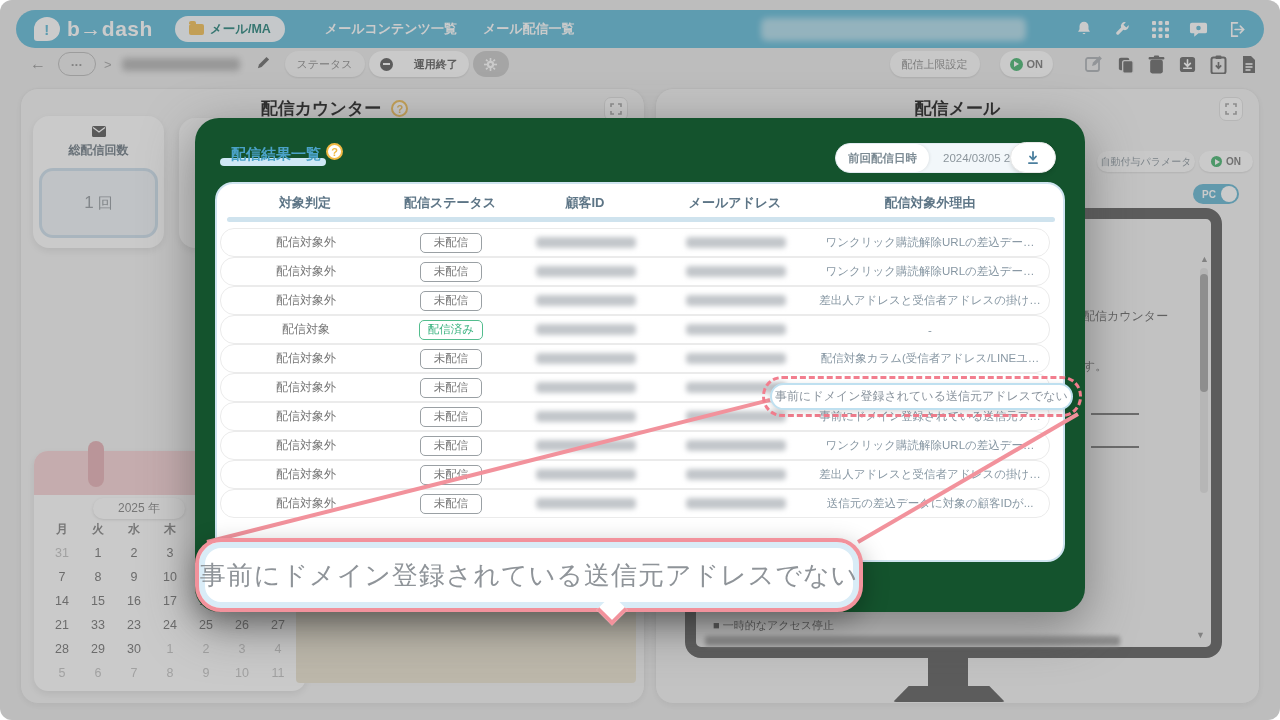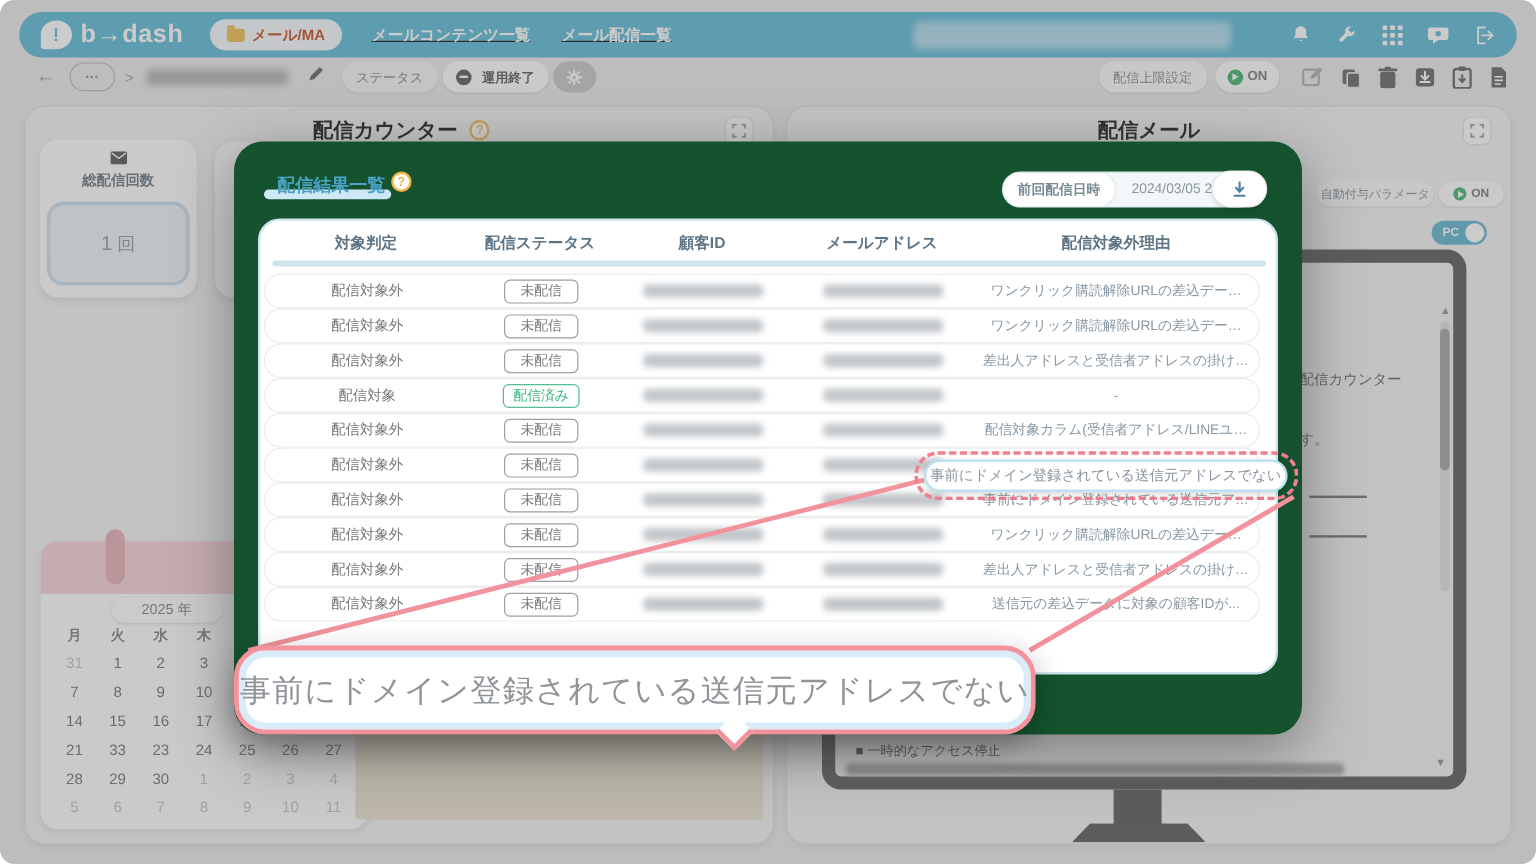--- a/index.html
+++ b/index.html
@@ -6,43 +6,43 @@
   *{box-sizing:border-box;font-family:"Liberation Sans","DejaVu Sans",sans-serif;}
   #stage{position:relative;width:1280px;height:720px;overflow:hidden;background:#e9e9e9;border-radius:12px;}
 
   
   .bg{position:absolute;inset:0;z-index:0;}
 
   
   .topbar{position:absolute;left:16px;top:10px;width:1248px;height:38px;background:#4fb3d4;border-radius:19px;display:flex;align-items:center;padding:0 18px;}
   .brand{display:flex;align-items:center;gap:7px;color:#fff;font-size:21px;font-weight:bold;letter-spacing:.5px;}
   .brand-bubble{width:26px;height:24px;background:#fff;border-radius:50% 50% 50% 12%;display:flex;align-items:center;justify-content:center;color:#4fb3d4;font-weight:bold;font-size:15px;}
-  .app-badge{margin-left:22px;background:rgba(255,255,255,.95);border-radius:14px;height:26px;display:flex;align-items:center;gap:6px;padding:0 14px;color:#c2410c;font-size:12.5px;font-weight:bold;}
+  .app-badge{margin-left:22px;background:rgba(255,255,255,.95);border-radius:14px;height:26px;display:flex;align-items:center;gap:6px;padding:0 14px;color:#0f766e;font-size:12.5px;font-weight:bold;}
   .folder-ic{width:15px;height:11px;background:#f0b843;border-radius:2px;position:relative;}
   .folder-ic::before{content:"";position:absolute;left:0;top:-3px;width:7px;height:3px;background:#f0b843;border-radius:2px 2px 0 0;}
-  .nav-menu{display:flex;gap:26px;margin-left:25px;text-decoration:underline;}
+  .nav-menu{display:flex;gap:26px;margin-left:40px;}
   .nav-item{color:#fff;font-size:13px;font-weight:bold;cursor:pointer;}
   .nav-right{margin-left:auto;display:flex;align-items:center;gap:18px;}
   .userblur{width:265px;height:23px;border-radius:6px;background:rgba(255,255,255,.5);filter:blur(3px);margin-right:30px;}
   .nav-ic{width:20px;height:20px;display:flex;align-items:center;justify-content:center;}
 
   
   .toolbar2{position:absolute;left:20px;top:48px;width:1240px;height:32px;display:flex;align-items:center;}
   .tb-back{color:#8a8a8a;font-size:16px;margin-left:10px;}
   .tb-more{margin-left:12px;width:38px;height:24px;border:1.5px solid #b3b3b3;border-radius:13px;color:#8a8a8a;font-size:13px;display:flex;align-items:center;justify-content:center;letter-spacing:1px;}
   .tb-chev{color:#9a9a9a;font-size:13px;margin-left:8px;}
   .titleblur{margin-left:10px;width:118px;height:13px;border-radius:4px;background:#acacac;filter:blur(3px);}
   .tb-pencil{margin-left:16px;}
   .pill{height:26px;border-radius:13px;display:flex;align-items:center;justify-content:center;font-size:11px;}
   .status-pill{margin-left:14px;background:#f4f4f4;color:#7d7d7d;padding:0 12px;box-shadow:0 1px 2px rgba(0,0,0,.12);}
-  .opend-pill{margin-left:4px;background:#fdfdfd;color:#4d4d4d;font-weight:bold;padding:0 11px;gap:9px;box-shadow:0 1px 2px rgba(0,0,0,.12);}
+  .opend-pill{margin-left:4px;background:#fdfdfd;color:#4d4d4d;font-weight:bold;padding:0 11px;gap:21px;box-shadow:0 1px 2px rgba(0,0,0,.12);}
   .minus-circ{width:13px;height:13px;border-radius:50%;background:#4d4d4d;position:relative;}
   .minus-circ::before{content:"";position:absolute;left:3px;top:5.5px;width:7px;height:2px;background:#fdfdfd;}
   .gear-pill{margin-left:4px;width:36px;background:#c2c2c2;}
-  .tb-right{margin-left:auto;display:flex;align-items:center;gap:7px;}
+  .tb-right{margin-left:auto;display:flex;align-items:center;gap:20px;}
   .limit-pill{background:#fbfbfb;color:#7d7d7d;padding:0 12px;box-shadow:0 1px 2px rgba(0,0,0,.12);}
   .on-pill{background:#fdfdfd;color:#6d6d6d;font-weight:bold;padding:0 10px;gap:4px;box-shadow:0 1px 2px rgba(0,0,0,.12);}
   .play-green{width:13px;height:13px;border-radius:50%;background:#35ad62;display:inline-flex;align-items:center;justify-content:center;}
   .play-green::before{content:"";border-left:5px solid #fff;border-top:3px solid transparent;border-bottom:3px solid transparent;margin-left:1px;}
   .act-icons{display:flex;gap:9px;margin-left:10px;}
   .act-ic{width:22px;height:22px;display:flex;align-items:center;justify-content:center;}
 
   
   .panel{position:absolute;background:#f3f3f3;border:1px solid #dedede;border-radius:18px;box-shadow:0 2px 6px rgba(0,0,0,.06);}
   #panel-left{left:20px;top:88px;width:625px;height:616px;}

